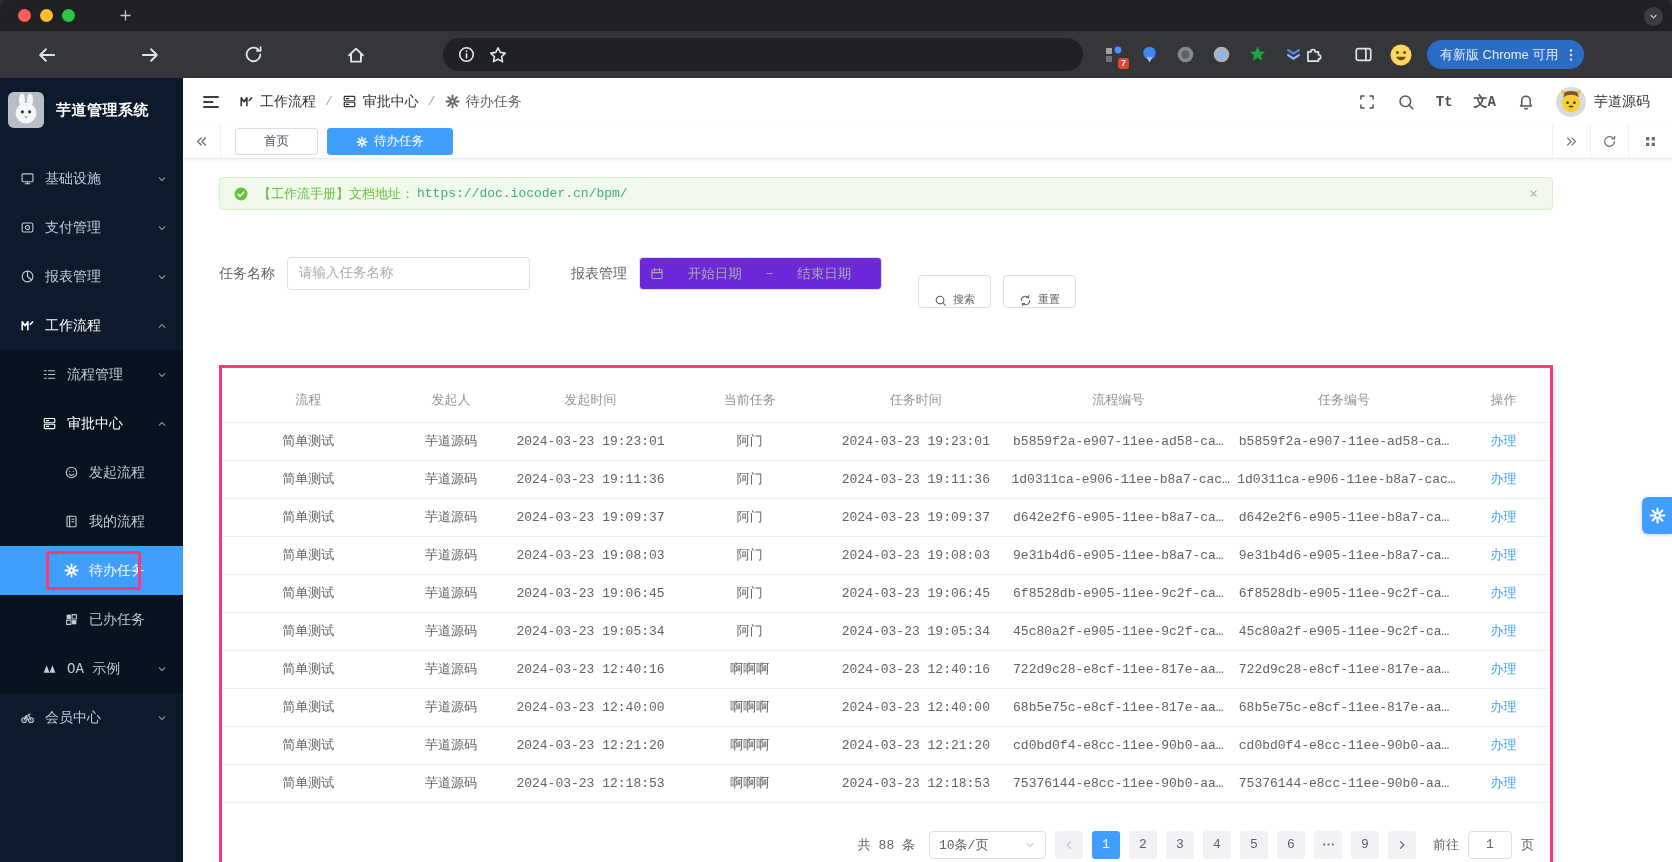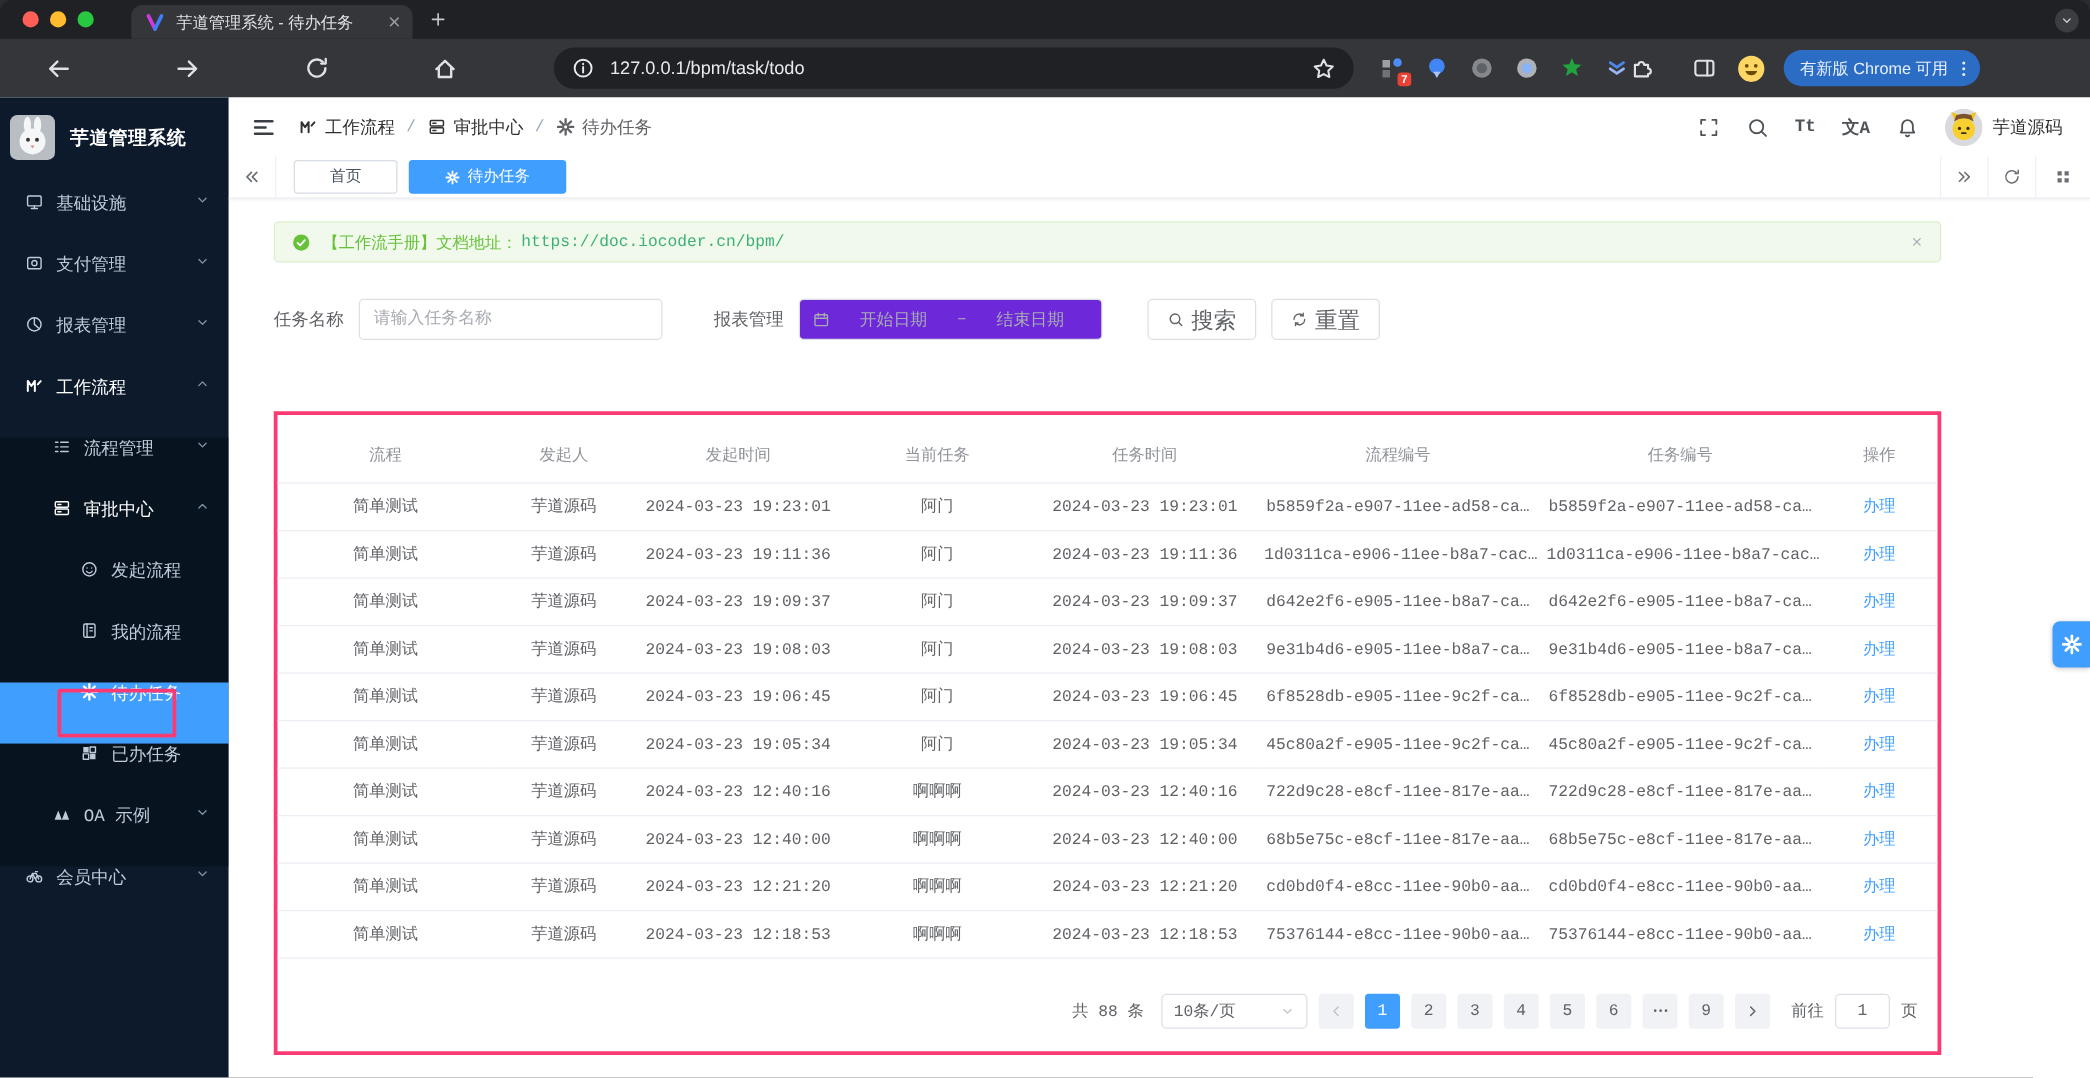--- a/index.html
+++ b/index.html
@@ -43,21 +43,21 @@
   .update-pill{height:29px;border-radius:15px;background:#2b6cc4;color:#e8f0fe;font-size:13px;display:flex;align-items:center;padding:0 5px 0 13px;gap:5px;margin-left:14px;white-space:nowrap;}
   .update-pill .kebab{display:flex;color:#e8f0fe;}
 
   
   .app{flex:1;display:flex;background:#fff;min-height:0;font-family:Liberation Mono, monospace;}
 
   .sidebar{width:183px;background:var(--side-bg);color:var(--side-text);flex:0 0 auto;overflow:hidden;}
   .logo{height:52px;display:flex;align-items:center;gap:12px;padding:12px 8px 0 8px;}
   .logo-title{color:#fff;font-size:15px;font-weight:700;letter-spacing:.5px;}
   .menu{margin-top:24px;}
-  .menu-item{height:49px;display:flex;position:relative;font-size:14px;cursor:pointer;}
+  .menu-item{height:49px;display:flex;align-items:center;position:relative;font-size:14px;cursor:pointer;}
   .menu-item .mi-icon{margin-right:10px;display:flex;}
   .menu-item .chev{position:absolute;right:15px;display:flex;color:#7f8fa3;}
   .menu-item.sub{background:var(--side-sub);}
   .menu-item.open{color:#fff;}
   .menu-item.active{background:var(--accent);color:#fff;}
   .annotation-box{position:absolute;left:46px;width:95px;top:5px;bottom:5px;border:3px solid var(--annotation);border-radius:2px;pointer-events:none;}
 
   .main{flex:1;display:flex;flex-direction:column;min-width:0;position:relative;background:#fff;}
 
   .pgheader{height:47px;display:flex;align-items:center;padding:0 22px 0 18px;flex:0 0 auto;}
@@ -91,21 +91,21 @@
 
   .filter{margin-top:29px;display:flex;align-items:center;font-size:14px;color:#606266;}
   .f-label{margin-right:12px;}
   .f-label.second{margin-left:41px;}
   .f-input{width:243px;height:33px;border:1px solid #dcdfe6;border-radius:4px;padding:0 11px;font-size:13.5px;color:#606266;outline:none;font-family:inherit;background:#fff;}
   .f-input::placeholder{color:#a8abb2;}
   .daterange{width:243px;height:33px;border:1px solid #dcdfe6;border-radius:4px;display:flex;align-items:center;padding:0 10px;color:#a8abb2;font-size:13.5px;background:#6d28d9;cursor:pointer;}
   .daterange .cal{display:flex;margin-right:4px;}
   .daterange .ph{flex:1;text-align:center;}
   .daterange .sep{padding:0 4px;}
-  .btn{height:33px;padding:0 15px;border:1px solid #dcdfe6;border-radius:4px;background:#fff;color:#606266;font-size:18px;display:flex;align-items:center;gap:6px;font-family:inherit;cursor:pointer;}
+  .btn{height:33px;padding:0 15px;border:1px solid #dcdfe6;border-radius:4px;background:#fff;color:#606266;font-size:11px;display:flex;align-items:flex-end;gap:6px;font-family:inherit;cursor:pointer;margin-top:36px;}
   .btn .bi{display:flex;color:#606266;}
   .btn.search{margin-left:36px;}
   .btn.reset{margin-left:12px;}
 
   .table-annotation{margin-top:57px;width:1334px;border:3px solid var(--annotation);padding-top:10px;background:#fff;}
   table{width:100%;border-collapse:collapse;font-size:13px;table-layout:fixed;}
   thead th{color:#909399;font-weight:500;height:44px;text-align:center;border-bottom:1px solid #ebeef5;padding:0 6px;white-space:nowrap;}
   tbody td{color:#606266;height:38px;text-align:center;border-bottom:1px solid #ebeef5;padding:0 6px;white-space:nowrap;overflow:hidden;}
   .op-link{color:var(--accent);cursor:pointer;}
 
@@ -125,34 +125,20 @@
 <body>
 
 <div class="window">
 
   <div class="tabstrip">
     <div class="traffic">
       <span class="light red"></span>
       <span class="light yellow"></span>
       <span class="light green"></span>
     </div>
-    <div class="tab">
-      <span style="display:flex">
-          <svg viewBox="0 0 16 16" width="16" height="16" fill="none" stroke="currentColor" stroke-width="1.3" stroke-linecap="round" stroke-linejoin="round">
-            <path d="M2.8 2.8L8 13.2" stroke="#cf3ae0" stroke-width="3"></path>
-            <path d="M13.2 2.8L8 13.2" stroke="#3f7df6" stroke-width="3"></path>
-          </svg>
-        </span>
-      <span class="tab-title">芋道管理系统 - 待办任务</span>
-      <span class="tab-close">
-          <svg viewBox="0 0 16 16" width="13" height="13" fill="none" stroke="currentColor" stroke-width="1.5" stroke-linecap="round" stroke-linejoin="round">
-            <path d="M4.2 4.2l7.6 7.6M11.8 4.2l-7.6 7.6"></path>
-          </svg>
-        </span>
-    </div>
     <div class="newtab">
         <svg viewBox="0 0 16 16" width="15" height="15" fill="none" stroke="currentColor" stroke-width="1.4" stroke-linecap="round" stroke-linejoin="round">
           <path d="M8 3.2v9.6M3.2 8h9.6"></path>
         </svg>
       </div>
     <div class="tab-search">
         <svg viewBox="0 0 16 16" width="11" height="11" fill="none" stroke="currentColor" stroke-width="1.6" stroke-linecap="round" stroke-linejoin="round">
           <path d="M4.2 6.2L8 10l3.8-3.8"></path>
         </svg>
       </div>
@@ -180,21 +166,20 @@
           <path d="M3 8.2L8 3.4l5 4.8M4.4 7v5.8h7.2V7"></path>
         </svg>
       </div>
     <div class="urlbar">
       <span style="display:flex">
           <svg viewBox="0 0 16 16" width="19" height="19" fill="none" stroke="currentColor" stroke-width="1.3" stroke-linecap="round" stroke-linejoin="round">
             <circle cx="8" cy="8" r="5.7"></circle>
             <path d="M8 5v.4M8 7.3V11"></path>
           </svg>
         </span>
-      <span class="url">127.0.0.1/bpm/task/todo</span>
       <span class="star">
           <svg viewBox="0 0 16 16" width="20" height="20" fill="none" stroke="currentColor" stroke-width="1.3" stroke-linecap="round" stroke-linejoin="round">
             <path d="M8 2.2l1.8 3.7 4 .6-2.9 2.8.7 4L8 11.4l-3.6 1.9.7-4-2.9-2.8 4-.6z"></path>
           </svg>
         </span>
     </div>
     <div class="ext-area" id="ext-area">
         <div class="ext">
           <svg viewBox="0 0 20 20" width="20" height="20">
             <rect x="2" y="3" width="6" height="6" fill="#9aa0a6"></rect>

